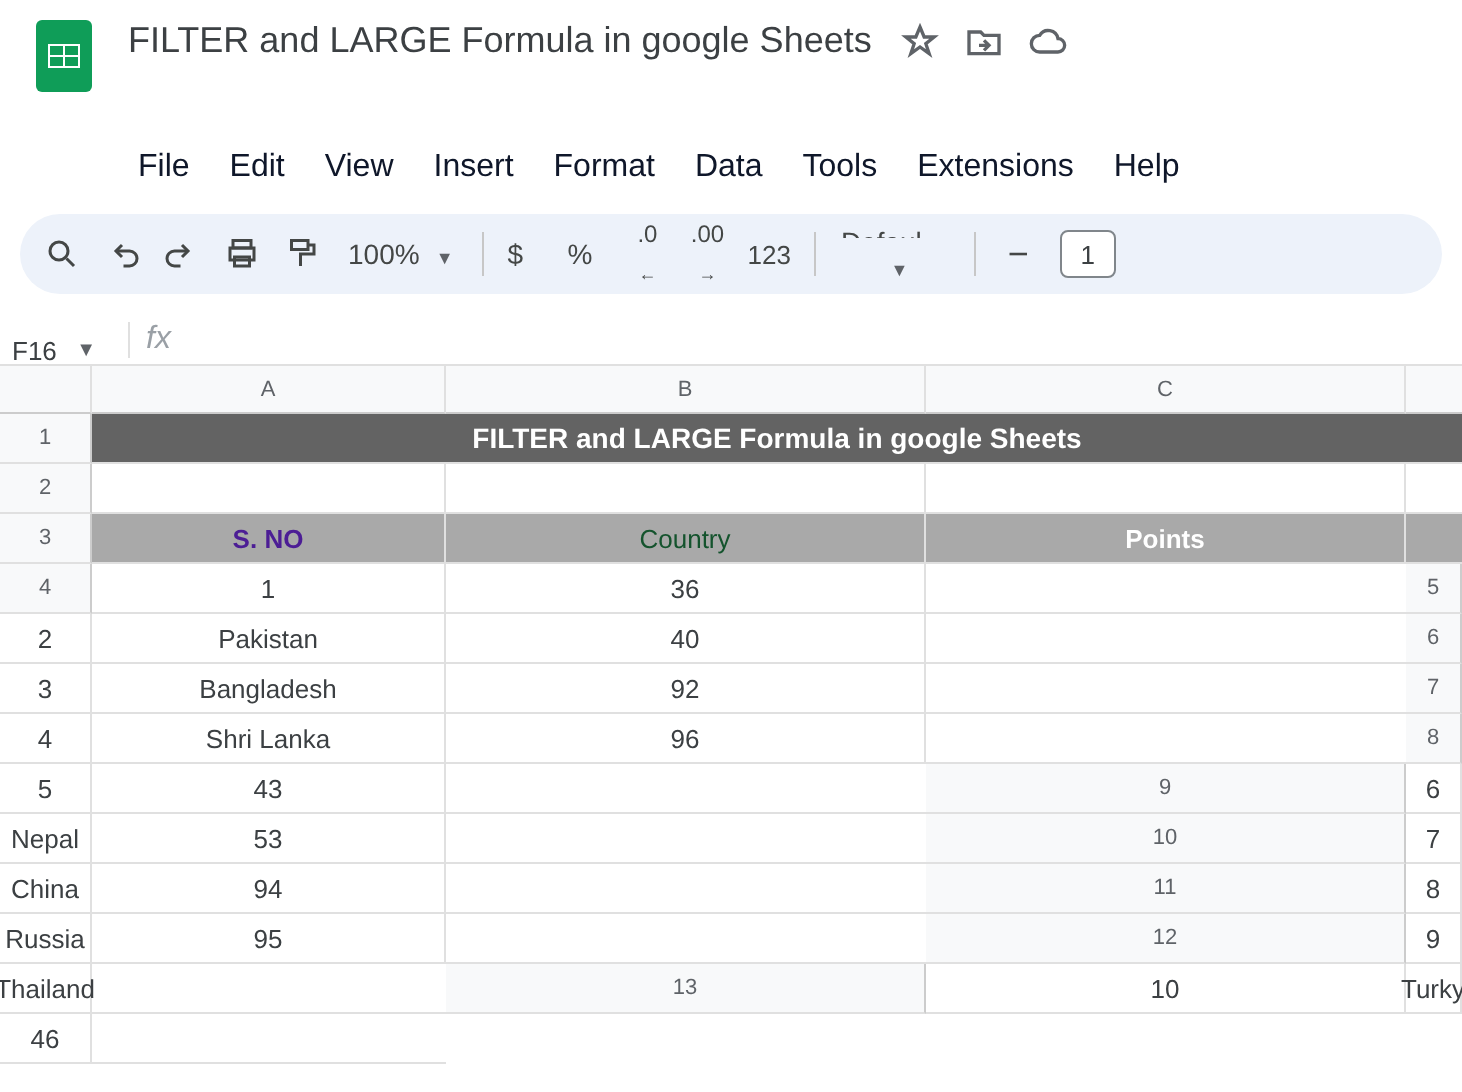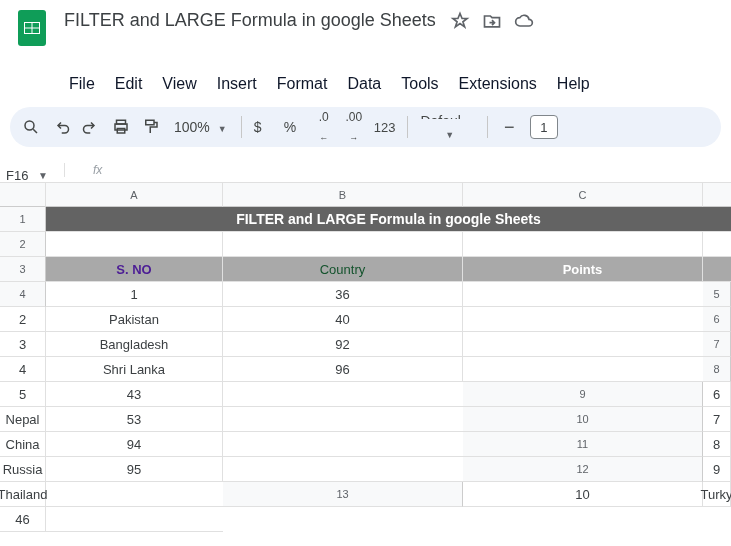--- a/index.html
+++ b/index.html
@@ -29,21 +29,21 @@
   .zoom { display:flex; align-items:center; gap:4px; padding: 0 6px;}
   .font-sel { display:flex; align-items:center; gap:6px;flex-direction:column; }
   .font-name { max-width: 60px; overflow: hidden; text-overflow: ellipsis; white-space: nowrap; }
   .fontsize-wrap { display:flex; align-items:center; gap:2px; margin-left:4px;}
   .fontsize-box { width:28px; height:24px; border:1px solid #80868b; border-radius:4px; background:#fff; display:flex; align-items:center; justify-content:center; font-size:13px;}
 
   
   .formula-row { display:flex; align-items:center; margin-top:10px; border-bottom:1px solid #e0e0e0; height:26px;}
   .name-box { width: 54px; padding: 0 6px; font-size: 13px; color:#3c4043; display:flex; align-items:center; justify-content:space-between;margin-top:12px;}
   .name-box-dd { color:#5f6368; font-size:10px;}
-  .fx { color: #9aa0a6; font-style: italic; font-size: 12px; margin: 0 10px; border-left:1px solid #e0e0e0; padding-left:28px;}
+  .fx { color: #9aa0a6; font-style: italic; font-size: 16px; margin: 0 10px; border-left:1px solid #e0e0e0; padding-left:8px;}
   .formula-input { flex:1; border:none; outline:none; font-size:13px; padding:2px;}
 
   
   .grid { display: grid; grid-template-columns: 46px 177px 240px 240px 28px; font-size: 13px; }
   .corner { background:#f8f9fa; border-right:1px solid #e0e0e0; border-bottom:1px solid #ccc; height:24px;}
   .col-hdr { background:#f8f9fa; border-right:1px solid #e0e0e0; border-bottom:1px solid #ccc; height:24px; display:flex; align-items:center; justify-content:center; color:#5f6368; font-size:11px; cursor:pointer;}
   .row-hdr { background:#f8f9fa; border-right:1px solid #ccc; border-bottom:1px solid #e0e0e0; display:flex; align-items:center; justify-content:center; color:#5f6368; font-size:11px; cursor:pointer; height:25px;}
   .cell { border-right:1px solid #e0e0e0; border-bottom:1px solid #e0e0e0; display:flex; align-items:center; justify-content:center; height:25px; padding:0 4px; }
   .title-merged { grid-column: 2 / span 4; background:#636363; color:#fff; font-weight:bold; font-size:14px; border-right:none;}
   .extra-col { border-right:none; }

